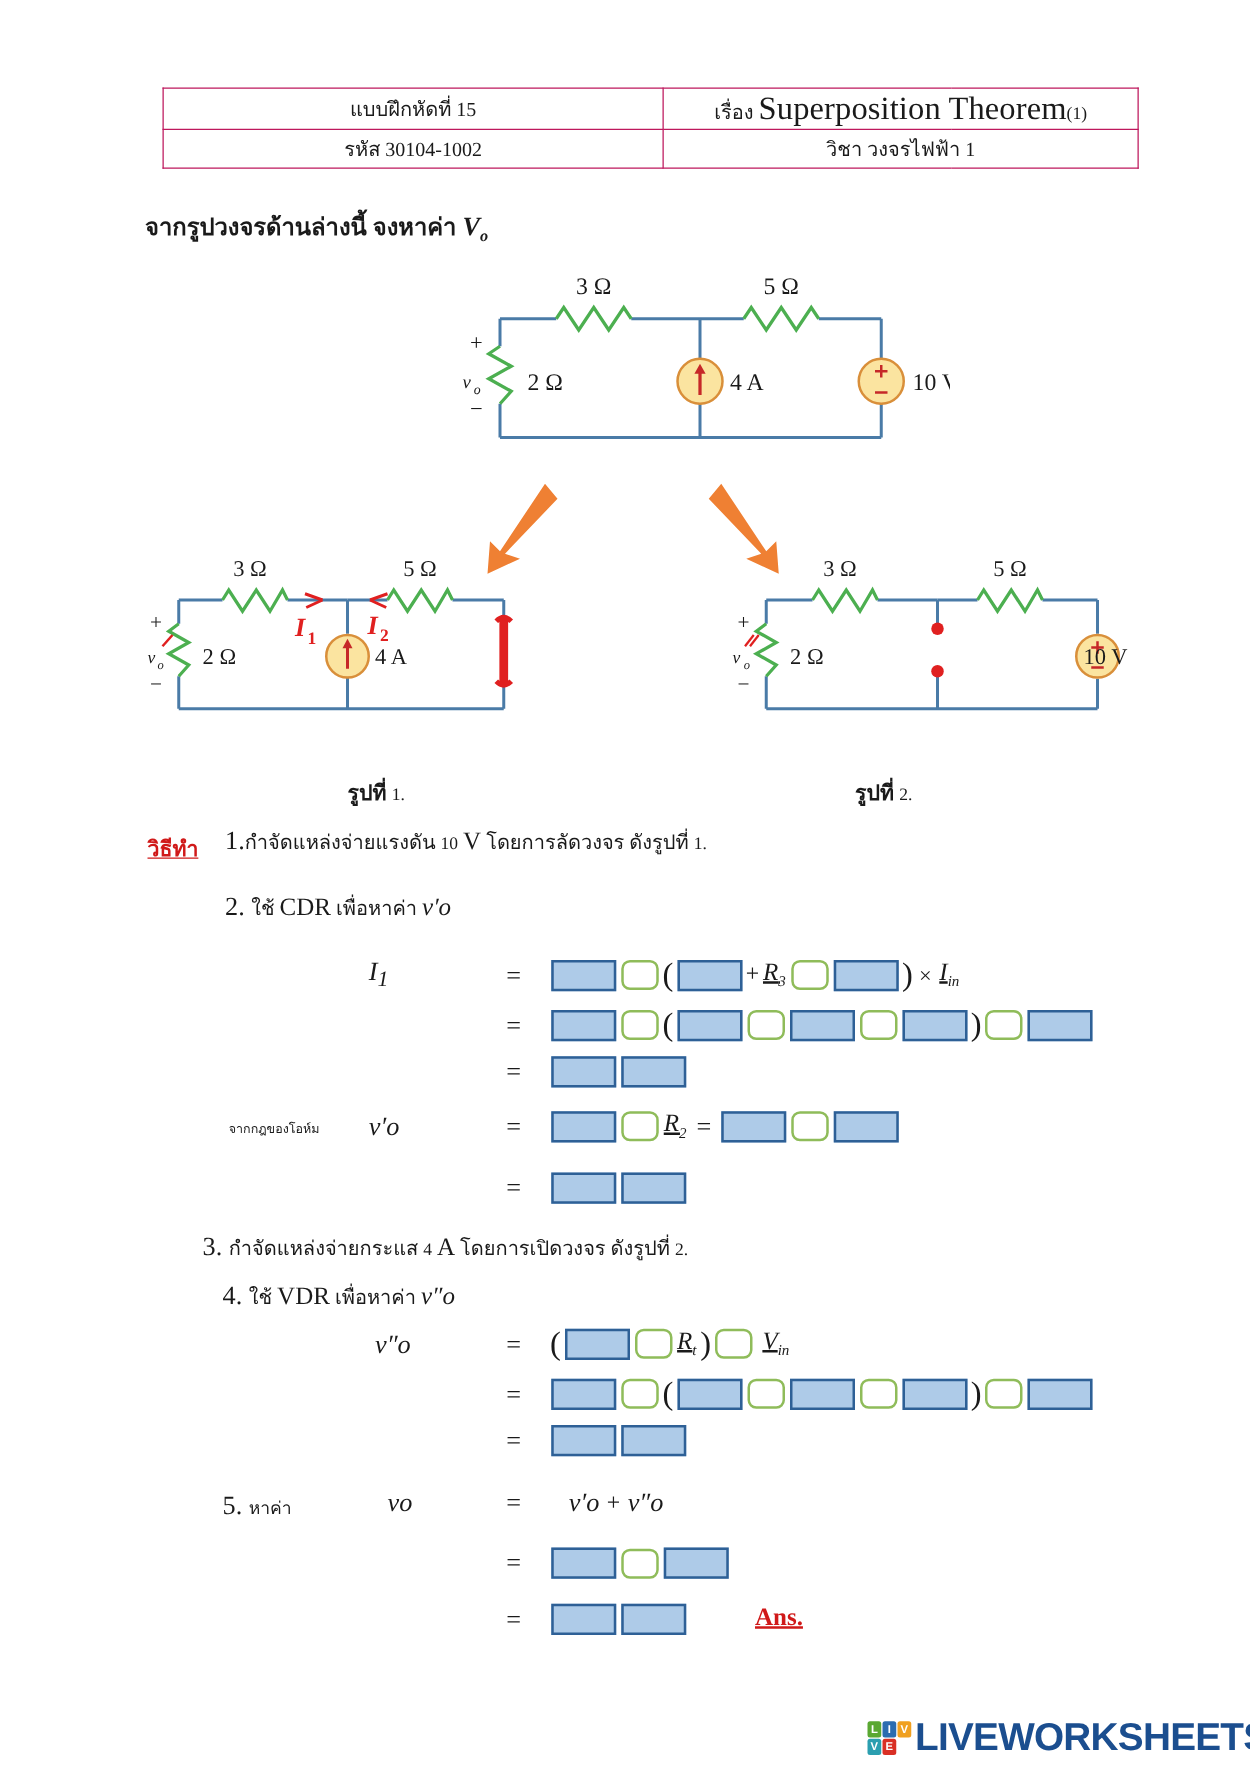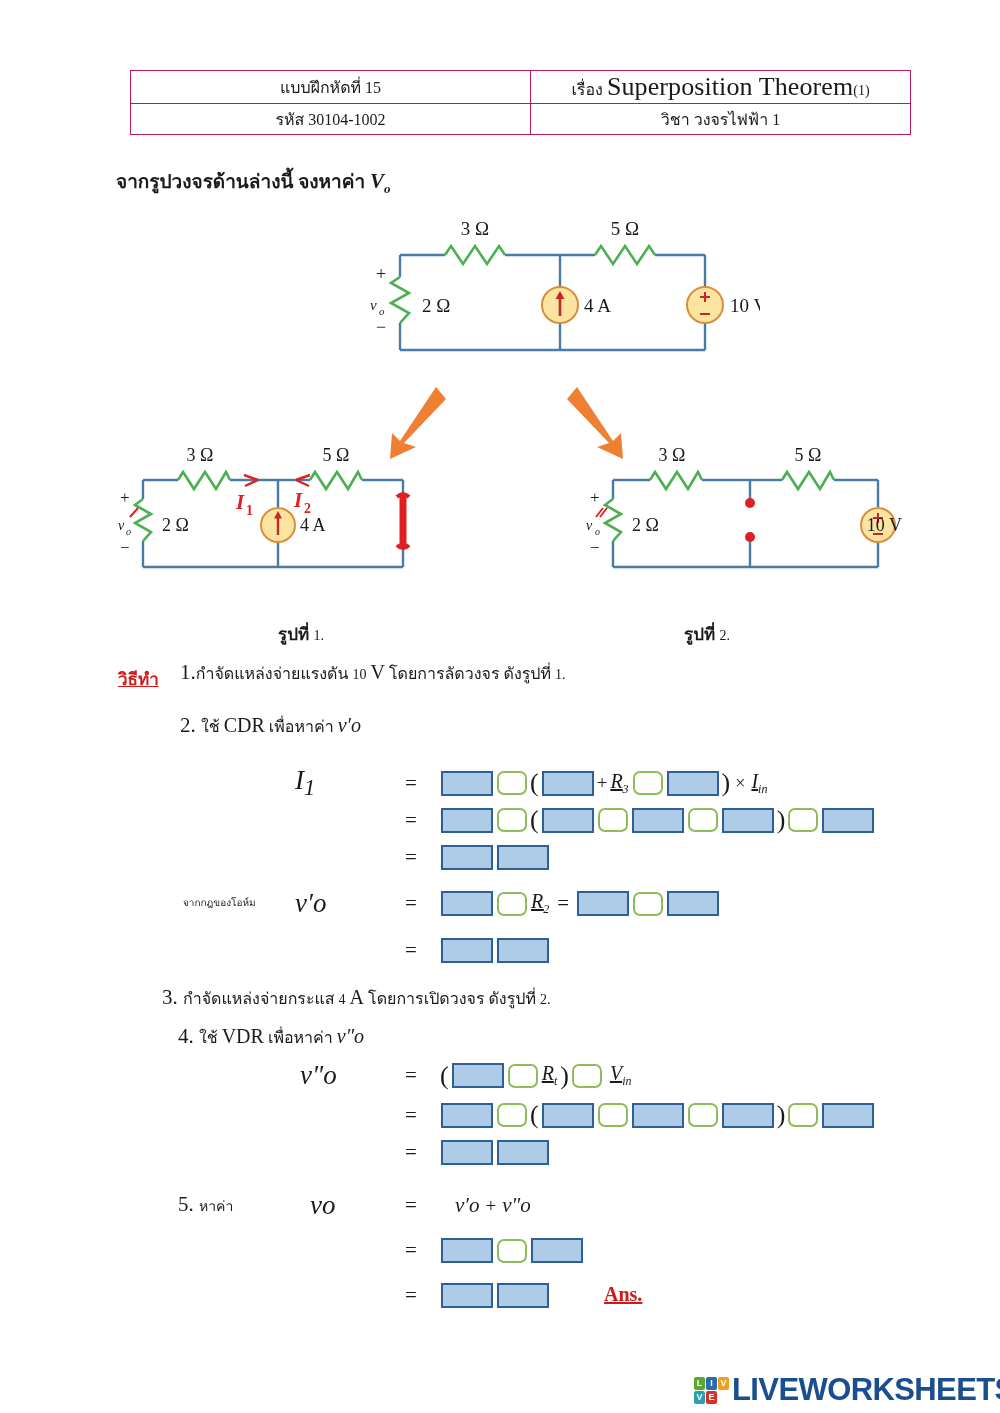--- a/index.html
+++ b/index.html
@@ -82,21 +82,21 @@
   .eq {
     position: absolute;
     display: flex;
     align-items: center;
     white-space: nowrap;
     font-size: 20px;
   }
   .eq .lhs {
     display: inline-block;
     font-style: italic;
-    font-size: 27px;
+    font-size: 21px;
   }
   .eq .eqs {
     display: inline-block;
     font-size: 21px;
   }
   .bx {
     display: inline-block;
     width: 52px; height: 25px;
     background: #aecbe8;
     border: 2px solid #2e6096;

